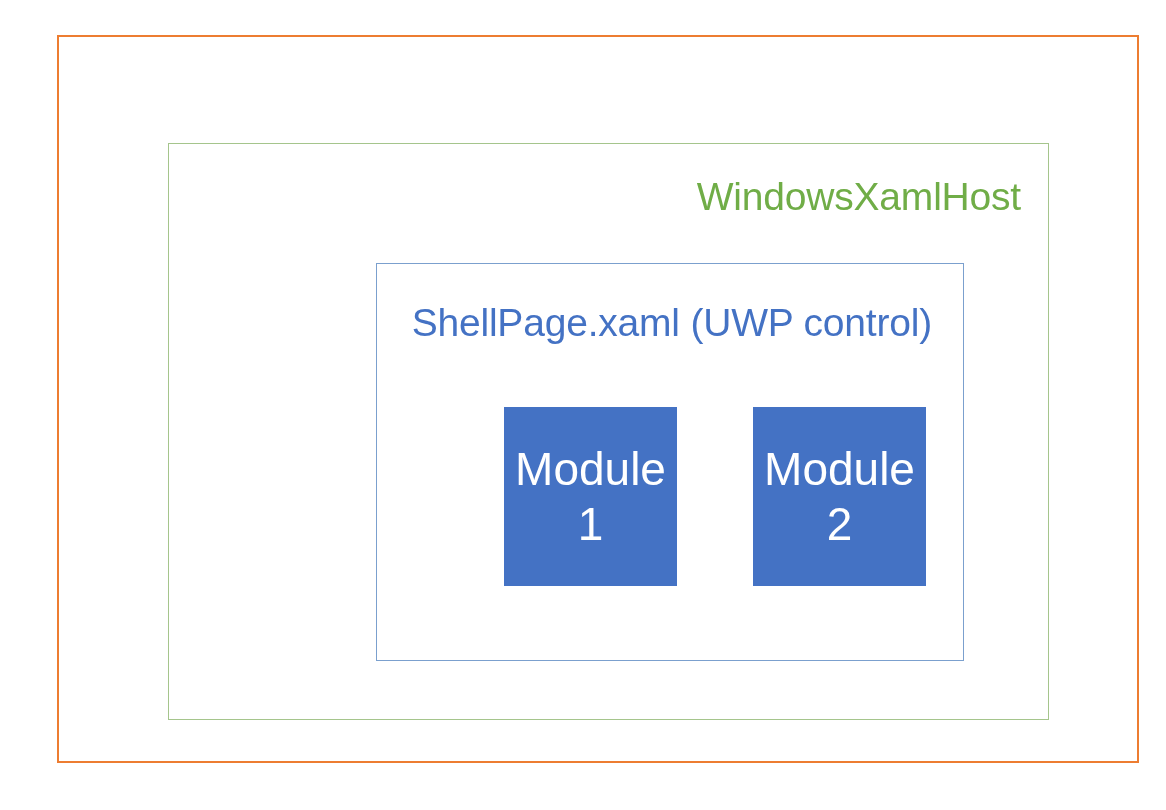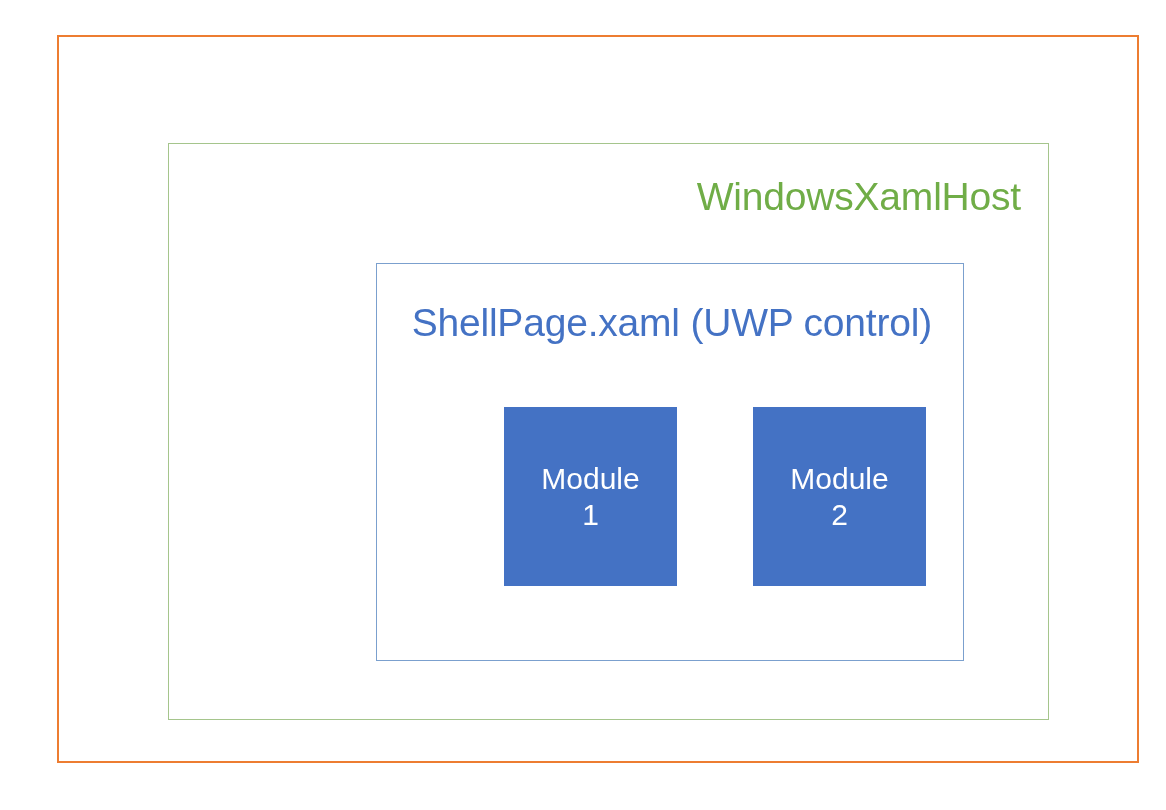--- a/index.html
+++ b/index.html
@@ -96,21 +96,21 @@
     position: absolute;
     width: 173px;
     height: 179px;
     background: #4472C4;
     box-sizing: border-box;
     display: flex;
     flex-direction: column;
     align-items: center;
     justify-content: center;
     color: #ffffff;
-    font-size: 30px;
+    font-size: 46px;
     line-height: 1.18;
     text-align: center;
     user-select: none;
   }
   .module .m-line { display: block; }
 
   #module-1 { left: 500px; top: 403px; }
   #module-2 { left: 749px; top: 403px; }
 </style>
 </head>

